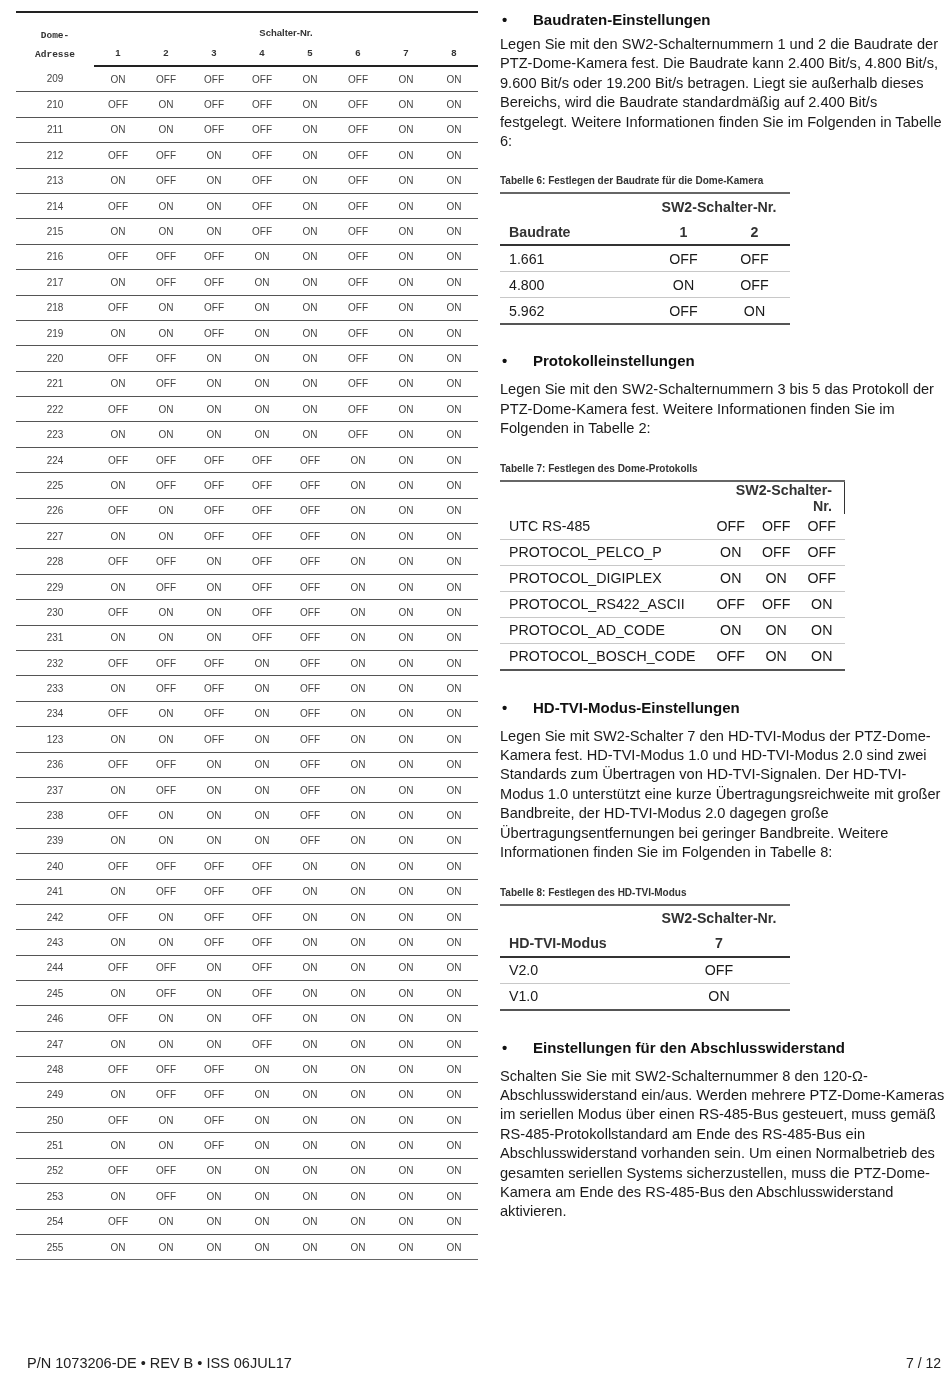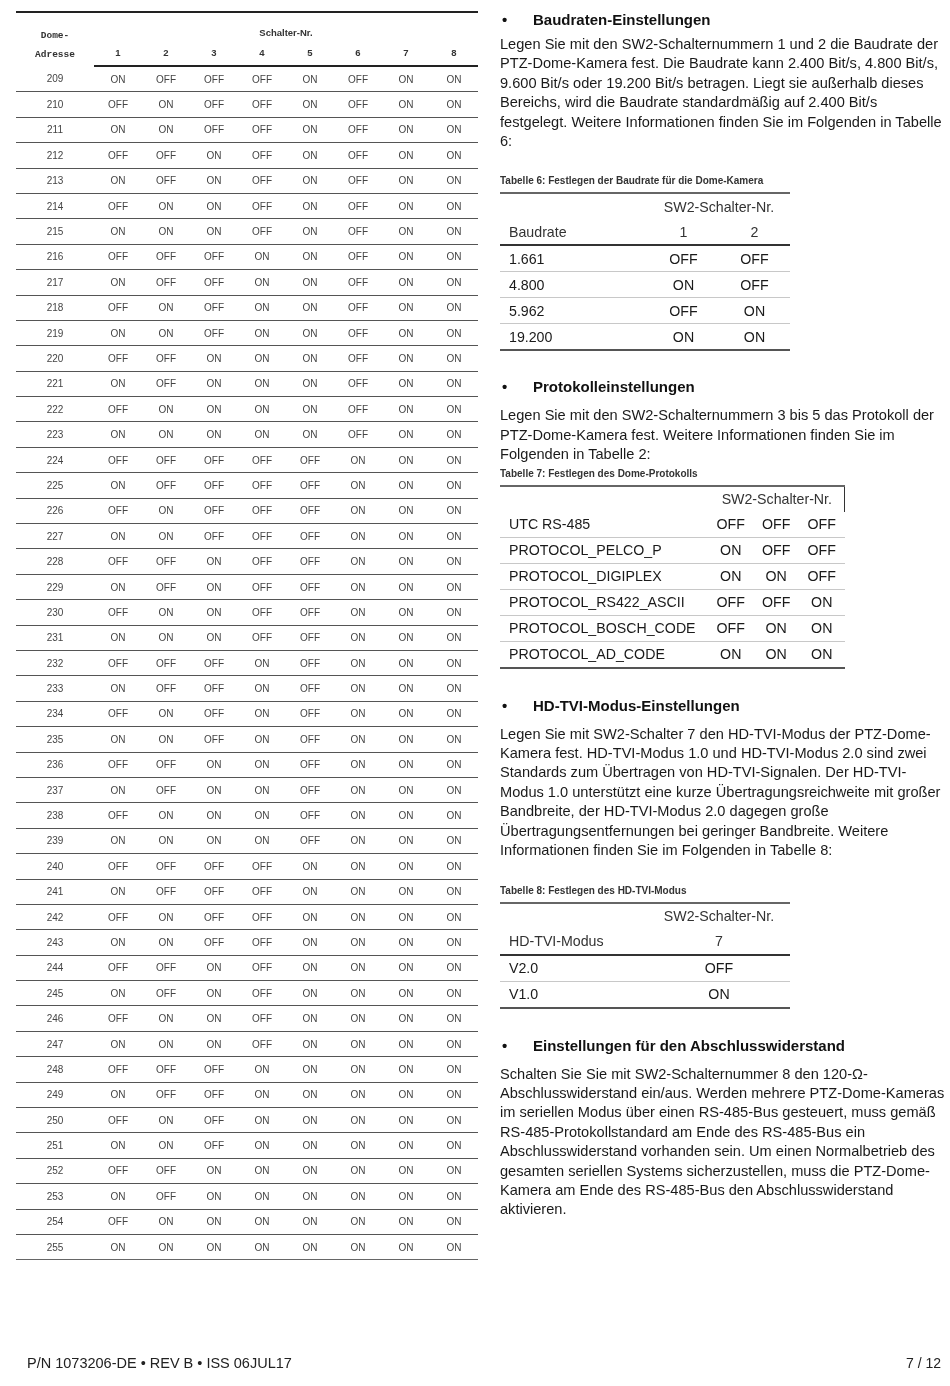--- a/index.html
+++ b/index.html
@@ -16,21 +16,21 @@
   #addr-table tbody tr:last-child td { border-bottom:1.5px solid #666; }
   #addr-table col.c0 { width:78px; }
 
   
   #right { position:absolute; left:500px; top:10px; width:445px; }
   .sec-h { font-weight:bold; font-size:15px; line-height:20px; margin:0; display:flex; color:#111; }
   .sec-h .bullet { width:31px; flex:none; padding-left:2px; }
   .para { font-size:14.6px; line-height:19.4px; margin:6px 0 0 0; color:#1a1a1a; }
   .tcap { font-weight:bold; font-size:10px; color:#333; margin:0; line-height:18px; }
   table.rt { border-collapse:collapse; font-size:14.2px; color:#1a1a1a; }
-  table.rt th { font-weight:normal; color:#333; height:25px; padding:0 9px;margin-top:24px; }
+  table.rt th { font-weight:bold; color:#333; height:25px; padding:0 9px;margin-top:24px; }
   table.rt td { height:25px; padding:0 9px; border-bottom:1px solid #c8c8c8; }
   table.rt tr.top th { border-top:2px solid #666; }
   table.rt tr.hdr th { border-bottom:2px solid #333; }
   table.rt tbody tr:last-child td { border-bottom:2px solid #555; }
   table.rt .c { text-align:center; }
   table.rt .l { text-align:left; }
 
   #footer-left { position:absolute; left:27px; top:1355px; font-size:14.5px; color:#222; }
   #footer-right { position:absolute; right:9px; top:1355px; font-size:14px; color:#222; }
 </style>
@@ -349,21 +349,21 @@
         <td>OFF</td>
         <td>ON</td>
         <td>OFF</td>
         <td>ON</td>
         <td>OFF</td>
         <td>ON</td>
         <td>ON</td>
         <td>ON</td>
       </tr>
       <tr>
-        <td>235</td>
+        <td>123</td>
         <td>ON</td>
         <td>ON</td>
         <td>OFF</td>
         <td>ON</td>
         <td>OFF</td>
         <td>ON</td>
         <td>ON</td>
         <td>ON</td>
       </tr>
       <tr>
@@ -619,36 +619,31 @@
         <tr>
             <td class="l">4.800</td>
             <td class="c">ON</td>
             <td class="c">OFF</td>
           </tr>
         <tr>
             <td class="l">5.962</td>
             <td class="c">OFF</td>
             <td class="c">ON</td>
           </tr>
-        <tr>
-            <td class="l">19.200</td>
-            <td class="c">ON</td>
-            <td class="c">ON</td>
-          </tr>
       </tbody>
     </table>
   </div>
 
   <div style="margin-top:26px">
     <h3 class="sec-h">
       <span class="bullet">•</span>
       <span>Protokolleinstellungen</span>
     </h3>
     <p class="para" style="margin-top:9px">Legen Sie mit den SW2-Schalternummern 3 bis 5 das Protokoll der PTZ-Dome-Kamera fest. Weitere Informationen finden Sie im Folgenden in Tabelle 2:</p>
-    <p class="tcap" style="">Tabelle 7: Festlegen des Dome-Protokolls</p>
+    <p class="tcap" style="margin-top:21px">Tabelle 7: Festlegen des Dome-Protokolls</p>
     <table class="rt" style="width:345px;margin-top:2px">
       <thead>
         <tr class="top">
           <th class="l" style="width:190px"></th>
           <th colspan="3" class="c" style="border-right:1.5px solid #333;text-align:right;padding-right:12px">SW2-Schalter-Nr.</th>
         </tr>
       </thead>
       <tbody id="proto-body">
           <tr>
             <td class="l">UTC RS-485</td>
@@ -668,28 +663,28 @@
             <td class="c" style="padding: 0px 4px;">ON</td>
             <td class="c" style="padding: 0px 4px;">OFF</td>
           </tr>
           <tr>
             <td class="l">PROTOCOL_RS422_ASCII</td>
             <td class="c" style="padding: 0px 4px;">OFF</td>
             <td class="c" style="padding: 0px 4px;">OFF</td>
             <td class="c" style="padding: 0px 4px;">ON</td>
           </tr>
           <tr>
+            <td class="l">PROTOCOL_AD_CODE</td>
+            <td class="c" style="padding: 0px 4px;">ON</td>
+            <td class="c" style="padding: 0px 4px;">ON</td>
+            <td class="c" style="padding: 0px 4px;">ON</td>
+          </tr>
+          <tr>
             <td class="l">PROTOCOL_BOSCH_CODE</td>
             <td class="c" style="padding: 0px 4px;">OFF</td>
-            <td class="c" style="padding: 0px 4px;">ON</td>
-            <td class="c" style="padding: 0px 4px;">ON</td>
-          </tr>
-          <tr>
-            <td class="l">PROTOCOL_AD_CODE</td>
-            <td class="c" style="padding: 0px 4px;">ON</td>
             <td class="c" style="padding: 0px 4px;">ON</td>
             <td class="c" style="padding: 0px 4px;">ON</td>
           </tr>
         </tbody>
     </table>
   </div>
 
   <div style="margin-top:27px">
     <h3 class="sec-h">
       <span class="bullet">•</span>

